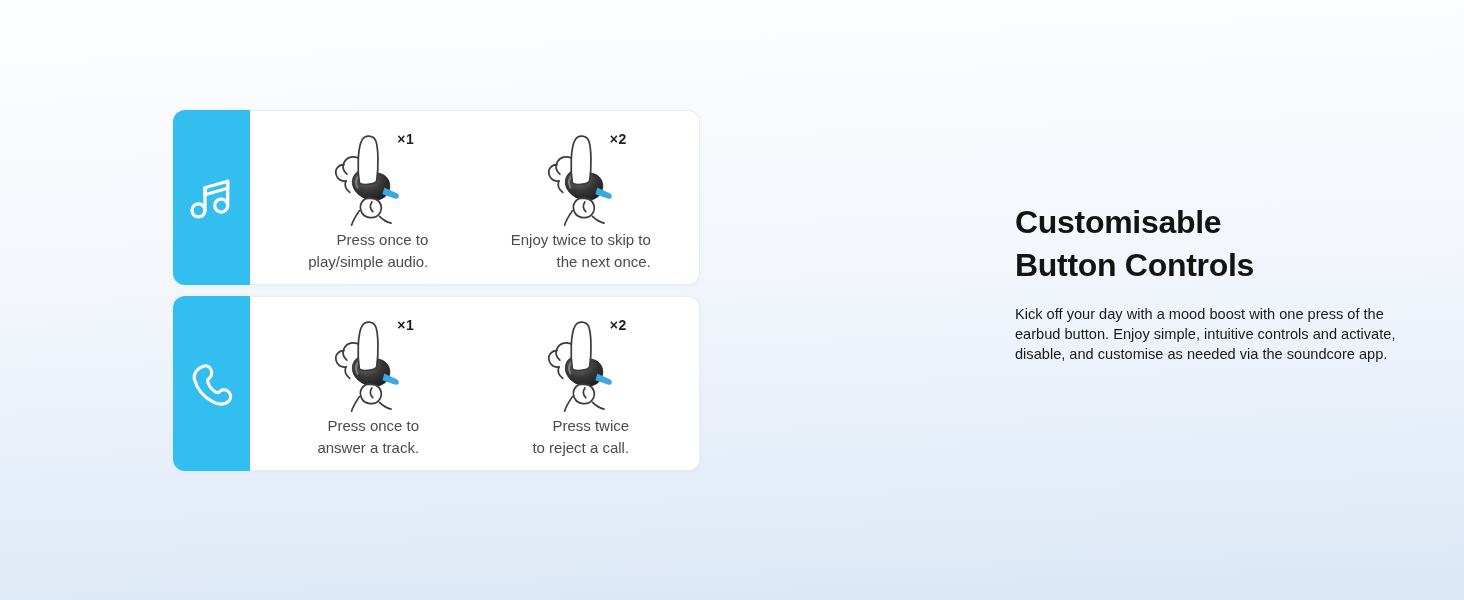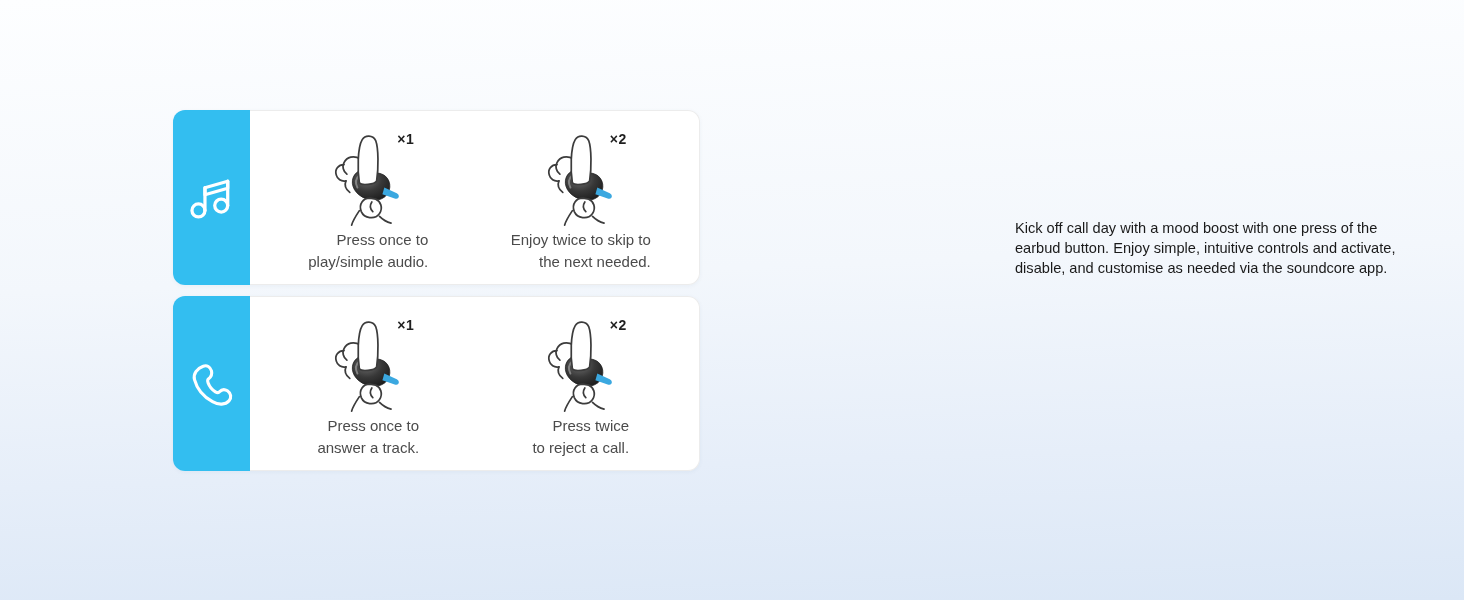--- a/index.html
+++ b/index.html
@@ -170,21 +170,21 @@
         </div>
         <div class="control">
           <div class="illus">
             <svg viewBox="0 0 100 100">
                 <use href="#earbud-press"></use>
               </svg>
             <span class="press-count">×2</span>
           </div>
           <p class="caption">
             <span>Enjoy twice to skip to</span>
-            <span>the next needed.</span>
+            <span>the next once.</span>
           </p>
         </div>
       </div>
     </div>
 
     <div class="card">
       <div class="card-accent">
         <svg viewBox="0 0 48 48" width="50" height="54" fill="none" stroke="#ffffff" stroke-width="3" stroke-linecap="round" stroke-linejoin="round">
           <path d="M15.5,7 C19,5.5 22.5,7.5 23.5,11.5 C24.3,14.8 23,17.5 20.5,19.3 C19.7,19.9 19.6,21 20.3,23 C21.6,26.5 24,29.5 27.3,31.5 C29.2,32.6 30.3,32.6 31.2,31.5 C33.2,29.2 36,28.7 38.8,30.5 C42.3,32.8 43,37.3 40.3,40.2 C36.8,44 30.5,44.3 24.5,41 C15.8,36.2 9.5,28.5 7.2,19.8 C5.8,14.2 9.5,9.2 15.5,7 Z"></path>
         </svg>
@@ -213,16 +213,20 @@
             <span>Press twice</span>
             <span>to reject a call.</span>
           </p>
         </div>
       </div>
     </div>
 
   </div>
 
   <div class="info-col">
-    <p class="info-body">Kick off call day with a mood boost with one press of the earbud button. Enjoy simple, intuitive controls and activate, disable, and customise as needed via the soundcore app.</p>
+    <h2 class="info-heading">
+      <span>Customisable</span>
+      <span>Button Controls</span>
+    </h2>
+    <p class="info-body">Kick off your day with a mood boost with one press of the earbud button. Enjoy simple, intuitive controls and activate, disable, and customise as needed via the soundcore app.</p>
   </div>
 
 </div>
 
 </body></html>

